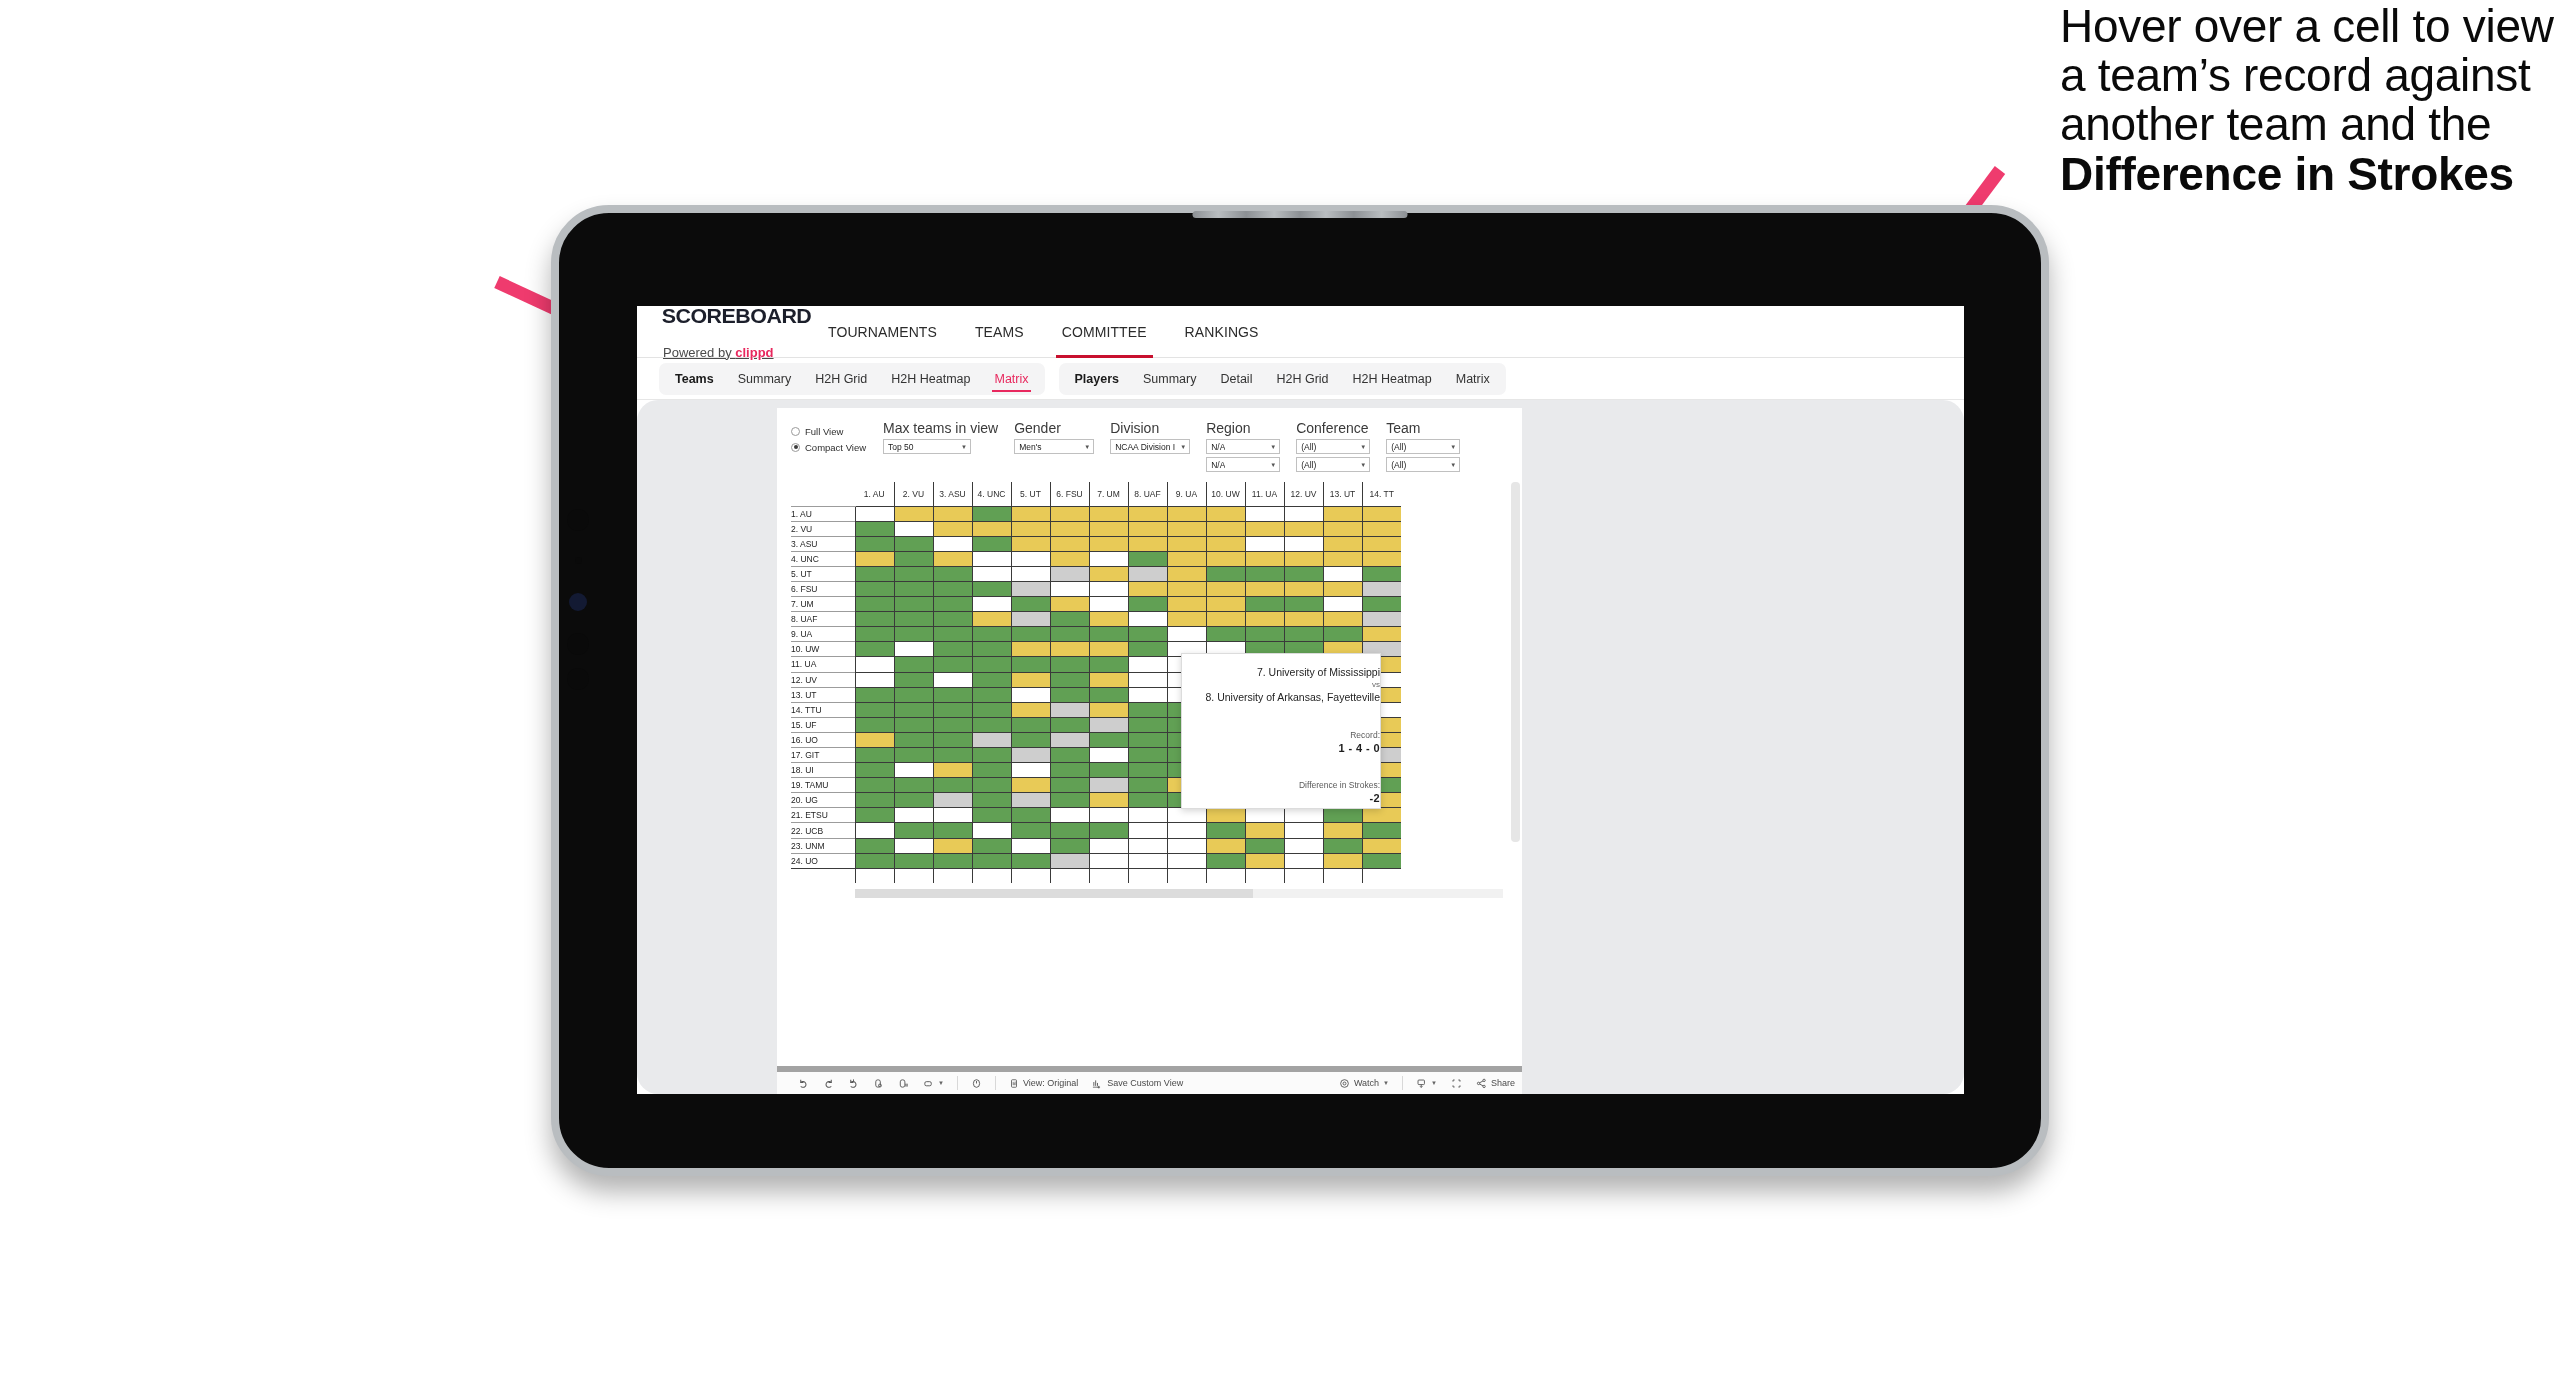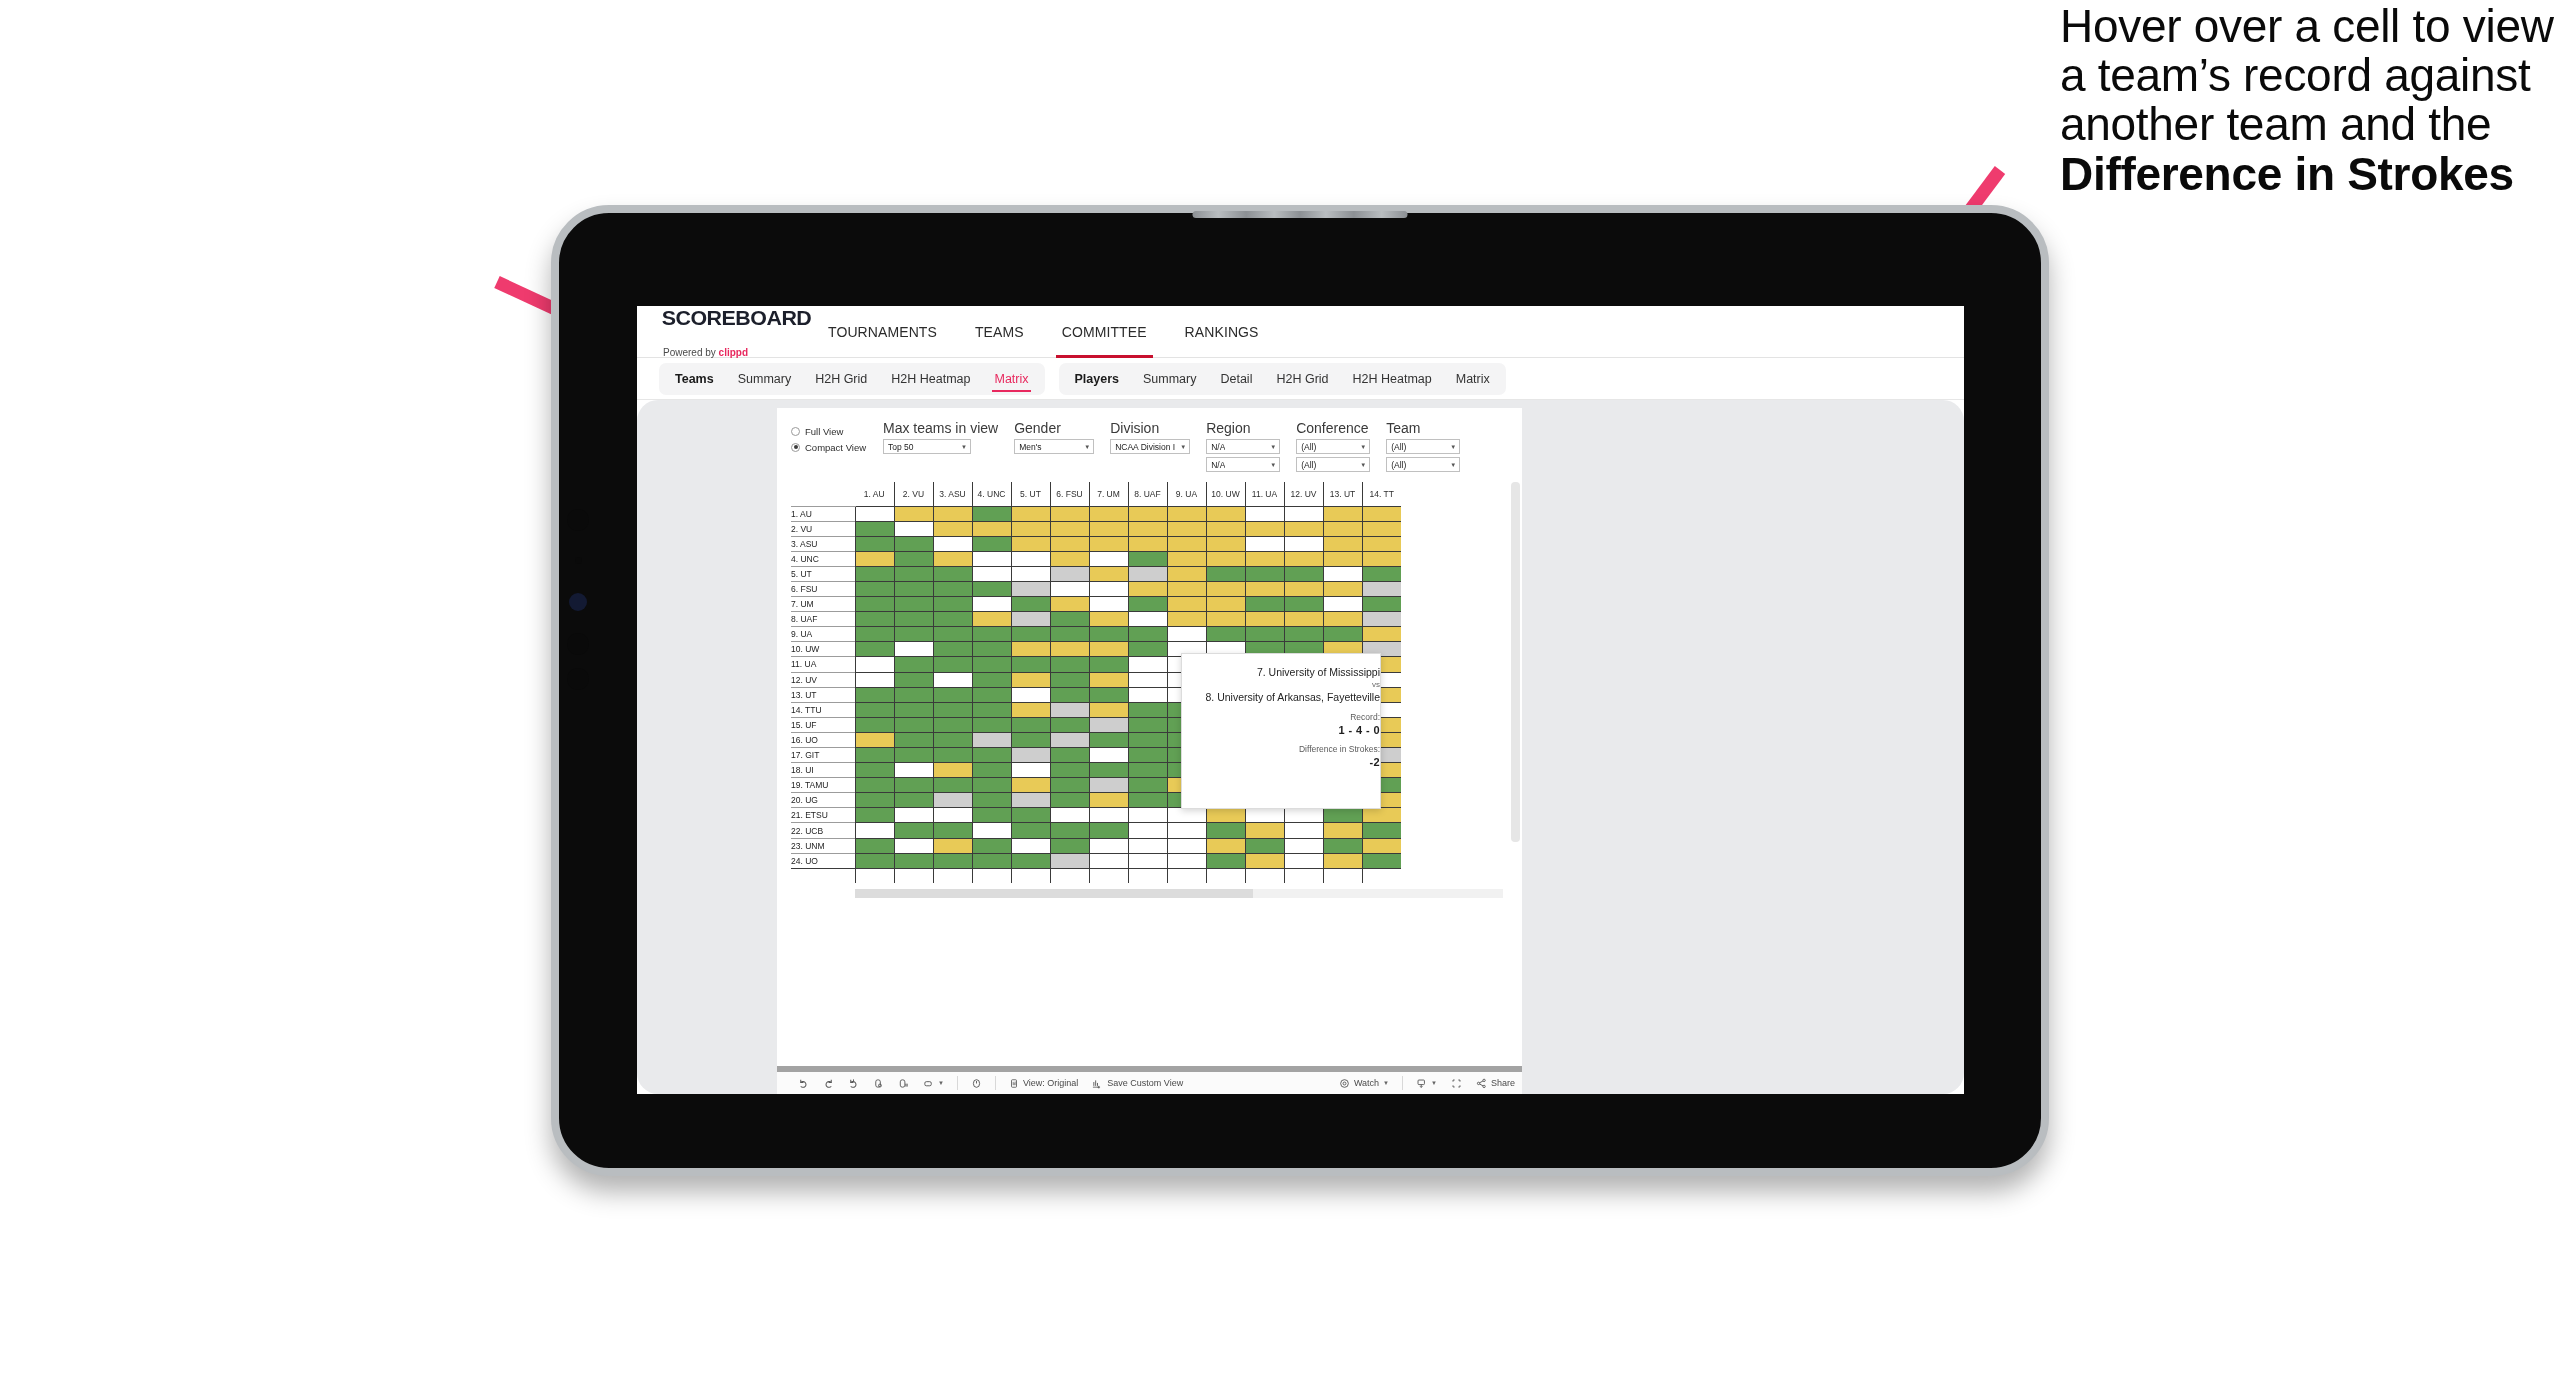--- a/index.html
+++ b/index.html
@@ -62,21 +62,21 @@
   #topnav {
     height: 52px; background:#fff; display:flex; align-items:center;
     border-bottom: 1px solid #e3e3e3; padding-left: 26px;
   }
   .brand { width:130px; }
   .brand-name {
     font-size: 21px; font-weight: 800; letter-spacing: -0.5px;
     color:#1c1f2b; font-family:"Liberation Sans", sans-serif;
     transform: scaleX(1.02);
   }
-  .brand-sub { font-size: 10px; color:#4a4a4a; margin-top:17px; }
+  .brand-sub { font-size: 13px; color:#4a4a4a; margin-top:17px;text-decoration:underline; }
   .brand-sub em { font-style: normal; color:#e8285e; font-weight:700; }
   .topnav-items { display:flex; align-items:center; height:52px; margin-left: 16px; }
   .topnav-item {
     font-size: 14px; color:#2b2b2b; padding: 0 19px; height:52px;
     display:flex; align-items:center; letter-spacing:.1px; position:relative;
     font-weight:400;
   }
   .topnav-item.active::after {
     content:""; position:absolute; left:13px; right:13px; bottom:0; height:3px; background:#c8102e;
   }
@@ -173,21 +173,21 @@
   .spacer-flex { flex:1; }
 
   
   #tooltip {
     position:absolute; left:404px; top:245px; width:200px; height:156px;
     background:#fff; border:1px solid #dcdcdc; box-shadow:0 2px 7px rgba(0,0,0,.17);
     text-align:right; padding-top:11px; z-index:40;
   }
   .tt-team { font-size:10.5px; color:#242424; line-height:1.35; }
   .tt-vs { font-size:8px; color:#6a6a6a; margin:1px 0; }
-  .tt-lbl { font-size:8.5px; color:#5a5a5a; margin-top:8px; }
+  .tt-lbl { font-size:8.5px; color:#5a5a5a; margin-top:26px; }
   .tt-val { font-size:11px; color:#1e1e1e; font-weight:700; margin-top:2px; letter-spacing:.4px; }
 </style>
 </head>
 <body>
 
 <div id="stage">
 
 
   <div class="callout" id="callout-right">
     <span>Hover over a cell to view a team’s record against another team and the </span><b>Difference in Strokes</b>

